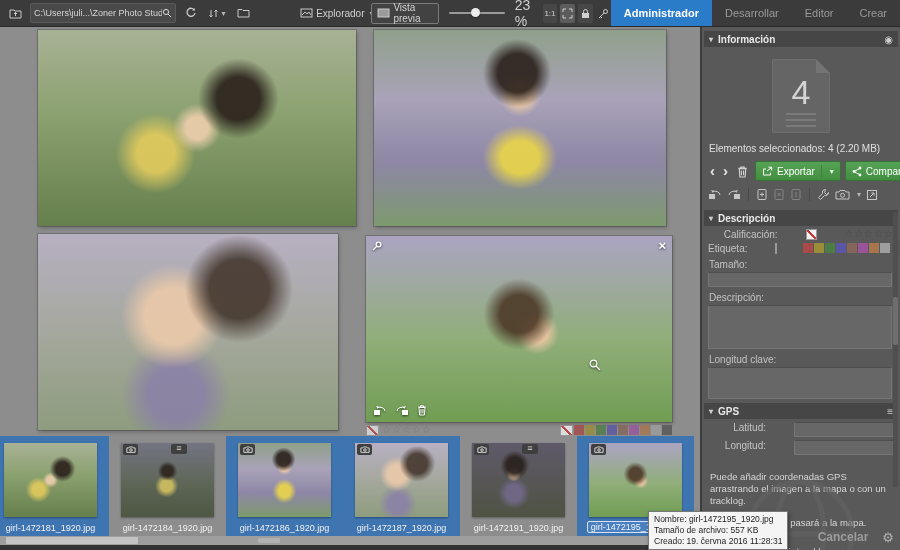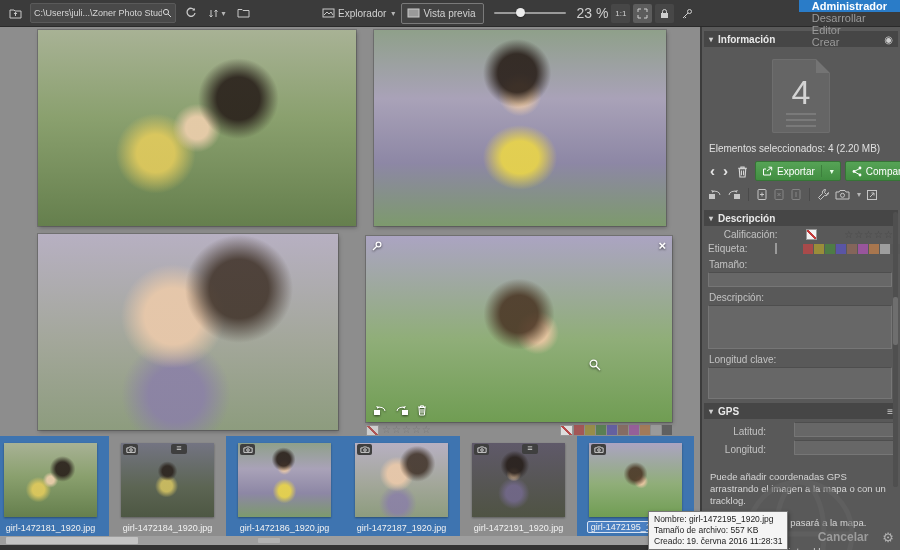--- a/index.html
+++ b/index.html
@@ -18,21 +18,21 @@
   .caret{font-size:8px;color:#b5b5b5;margin-left:2px;}
   .tb-label{font-size:10px;color:#d2d2d2;margin:0 3px;}
   .outlined{border:1px solid #7a7a7a;background:#424242;padding:0 5px;height:19px;}
   .slider{position:relative;width:72px;height:18px;margin-left:10px;}
   .slider .track{position:absolute;left:0;right:0;top:8px;height:2px;background:#9a9a9a;border-radius:1px;}
   .slider .thumb{position:absolute;left:22px;top:4px;width:9px;height:9px;border-radius:50%;background:#ececec;}
   .zoom-pct{font-size:14px;color:#cfcfcf;margin-left:10px;}
   .sq-btn{width:19px;height:19px;display:flex;align-items:center;justify-content:center;background:#474747;
           border-radius:2px;margin-left:3px;color:#d0d0d0;font-size:8px;cursor:pointer;}
   .sq-btn.pressed{background:#5c5c5c;}
-  .modes{margin-left:auto;height:26px;display:flex;align-items:stretch;flex-direction:column;}
+  .modes{margin-left:auto;height:26px;display:flex;align-items:stretch;}
   .mode{display:flex;align-items:center;padding:0 13px;font-size:11px;color:#9a9a9a;cursor:pointer;}
   .mode.active{background:#2a7cc8;color:#fff;font-weight:bold;}
 
   
   .main{position:absolute;left:0;top:27px;width:698px;height:409px;}
   .photo{position:absolute;box-shadow:0 0 0 1px rgba(0,0,0,.18),1px 2px 4px rgba(0,0,0,.25);}
   
   .ph-a{background:
     radial-gradient(circle at 63% 35%, rgba(38,28,24,.88) 0 9%, transparent 17%),
     radial-gradient(circle at 50% 50%, rgba(236,206,172,.92) 0 6%, transparent 13%),
@@ -86,21 +86,21 @@
   .doc-icon .ln{position:absolute;left:14px;right:14px;height:2px;background:#7a7a7a;}
   .sel-text{padding:4px 7px 2px 7px;color:#e0e0e0;}
   .navrow{display:flex;align-items:center;padding:5px 6px 4px 6px;gap:4px;}
   .nav-ch{font-size:15px;color:#e4e4e4;line-height:14px;cursor:pointer;padding:0 2px;font-weight:bold;}
   .gbtn{display:flex;align-items:center;height:18px;background:linear-gradient(#56a356,#418e41);
         border:1px solid #367436;border-radius:2px;color:#fff;padding:0 6px;gap:4px;cursor:pointer;}
   .gbtn .dv{width:1px;height:12px;background:#3c803c;margin:0 2px;}
   .iconrow{display:flex;align-items:center;gap:5px;padding:3px 6px 5px 6px;color:#c6c6c6;}
   .iconrow .sep{width:1px;height:13px;background:#4a4a4a;margin:0 2px;}
   .dim{opacity:.4;}
-  .frm-row{display:flex;align-items:flex-end;margin:3px 6px;gap:24px;}
+  .frm-row{display:flex;align-items:flex-start;margin:3px 6px;gap:24px;}
   .frm-row .lbl{width:80px;text-align:right;margin-right:4px;color:#c3c3c3;}
   .txt-lbl{margin:5px 7px 2px 7px;color:#c3c3c3;}
   .inpt{background:#676767;border:1px solid #767676;border-top-color:#4e4e4e;color:#e2e2e2;
         font-family:"Liberation Sans",sans-serif;font-size:10px;border-radius:1px;box-sizing:border-box;}
   input.inpt{height:15px;padding:0 3px;}
   .w-full{display:block;margin:0 6px;width:184px;}
   textarea.inpt{resize:none;padding:2px 3px;}
   .gps-wrap{position:relative;}
   .globe{position:absolute;left:28px;top:52px;opacity:.55;pointer-events:none;}
   .hint{margin:16px 8px 0 8px;text-align:left;font-size:9.5px;line-height:12px;color:#d6d6d6;cursor:pointer;}

